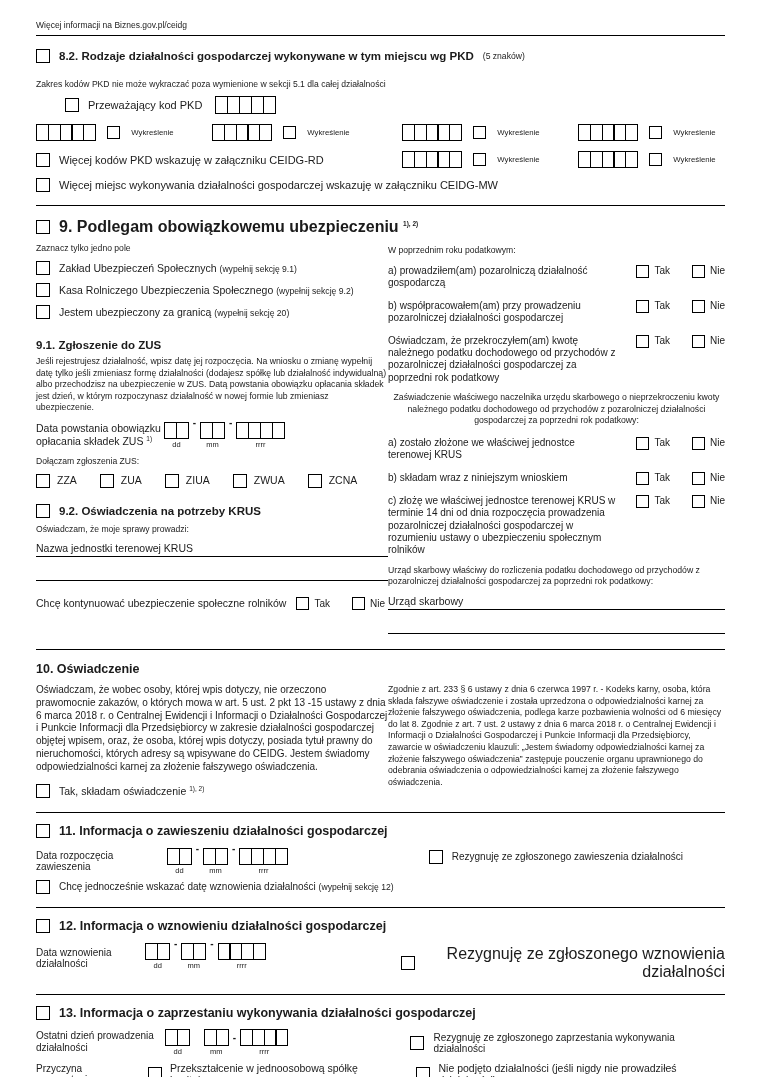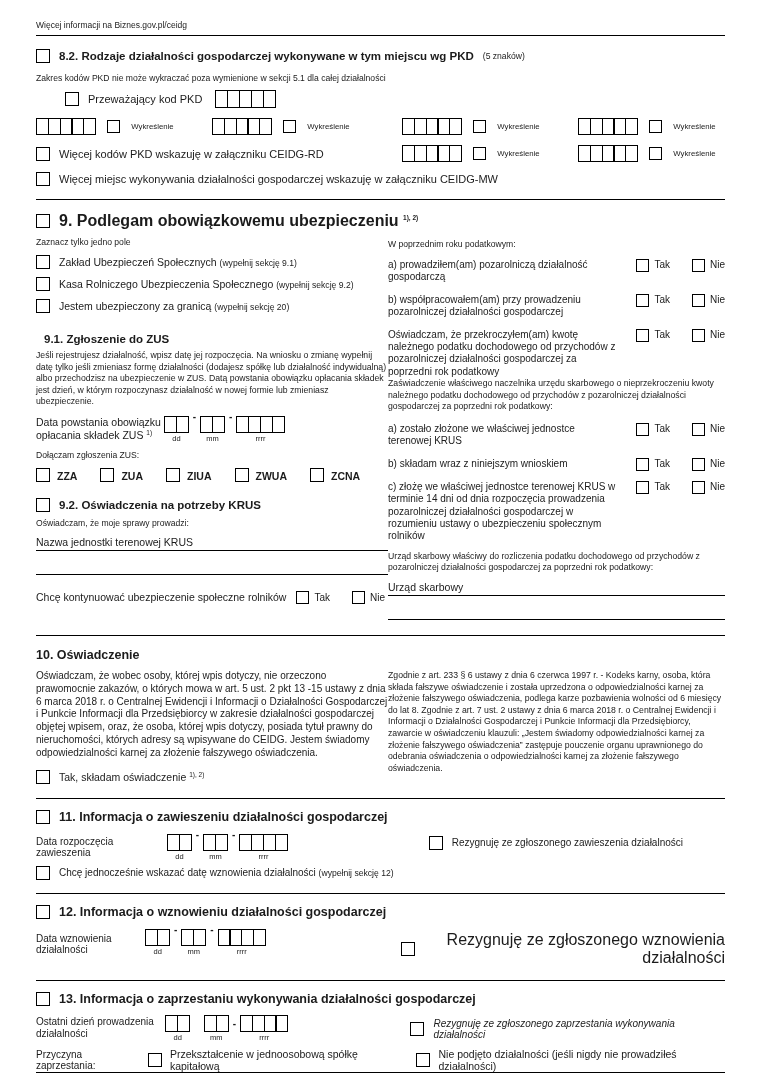--- a/index.html
+++ b/index.html
@@ -55,21 +55,21 @@
   .para { font-size:8.7px; line-height:11.6px; color:#222; }
   .bigpara { font-size:10px; line-height:12.8px; }
 
   .q-row { display:flex; margin-top:10px; }
   .q { font-size:10px; line-height:12.4px; width:228px; }
   .q-row .taknie { margin-left:auto; align-items:flex-start; }
 
   .field { border-bottom:1.1px solid #000; font-size:10.5px; padding-bottom:2px; }
   .field.blank { height:24px; }
 
-  .zusrow { display:flex; align-items:flex-end; gap:7px; margin-top:8px;font-weight:bold; }
+  .zusrow { display:flex; align-items:flex-start; gap:7px; margin-top:8px; }
   .zusrow .zl { font-size:10.5px; margin-right:16px; }
 
   .footer { margin-top:auto; }
   .footer-row { display:flex; font-size:8px; color:#222; padding-top:4px; }
   .footer-row .fr { margin-left:auto; }
 </style>
 </head>
 <body>
 
 <div class="page">
@@ -78,21 +78,21 @@
     <span>Więcej informacji na Biznes.gov.pl/ceidg</span>
   </div>
   <div class="rule"></div>
 
   <section style="margin-top:13px;">
     <div class="sec-title-row">
       <span class="cb"></span>
       <span class="t12b">8.2. Rodzaje działalności gospodarczej wykonywane w tym miejscu wg PKD</span>
       <span class="note">(5 znaków)</span>
     </div>
-    <div class="note" style="margin-top:10px;">Zakres kodów PKD nie może wykraczać poza wymienione w sekcji 5.1 dla całej działalności</div>
+    <div class="note" style="margin-top:16px;">Zakres kodów PKD nie może wykraczać poza wymienione w sekcji 5.1 dla całej działalności</div>
     <div class="row" style="margin-top:7px; gap:9px;padding-left:29px;">
       <span class="cb"></span>
       <span class="t11">Przeważający kod PKD</span>
       <span class="comb tall" style="margin-left:4px;">
           <span class="cell"></span>
           <span class="cell"></span>
           <span class="cell"></span>
           <span class="cell"></span>
           <span class="cell"></span>
         </span>
@@ -196,21 +196,21 @@
         </div>
         <div class="opt">
           <span class="cb"></span>
           <span><span>Kasa Rolniczego Ubezpieczenia Społecznego</span> <span class="note">(wypełnij sekcję 9.2)</span></span>
         </div>
         <div class="opt">
           <span class="cb"></span>
           <span><span>Jestem ubezpieczony za granicą</span> <span class="note">(wypełnij sekcję 20)</span></span>
         </div>
 
-        <div class="t12b" style="margin-top:20px;margin-left:8px;">9.1. Zgłoszenie do ZUS</div>
+        <div class="t12b" style="margin-top:20px;">9.1. Zgłoszenie do ZUS</div>
         <div class="para" style="margin-top:5px;">Jeśli rejestrujesz działalność, wpisz datę jej rozpoczęcia. Na wniosku o zmianę wypełnij datę tylko jeśli zmieniasz formę działalności (dodajesz spółkę lub działalność indywidualną) albo przechodzisz na ubezpieczenie w ZUS. Datą powstania obowiązku opłacania składek jest dzień, w którym rozpoczynasz działalność w nowej formie lub zmieniasz ubezpieczenie.</div>
 
         <div class="row" style="margin-top:8px; align-items:flex-start;">
           <div style="font-size:10.5px; line-height:13px; width:128px;">
             <span>Data powstania obowiązku</span><br>
             <span>opłacania składek ZUS</span> <sup>1)</sup>
           </div>
           <span class="dategrp">
             <span class="comb">
                 <span class="cell"></span>
@@ -301,21 +301,21 @@
           <div class="q">Oświadczam, że przekroczyłem(am) kwotę należnego podatku dochodowego od przychodów z pozarolniczej działalności gospodarczej za poprzedni rok podatkowy</div>
           <span class="taknie">
             <span class="cb sm"></span>
               <span>Tak</span>
             <span class="gap"></span>
             <span class="cb sm"></span>
               <span>Nie</span>
           </span>
         </div>
 
-        <div class="para" style="">Zaświadczenie właściwego naczelnika urzędu skarbowego o nieprzekroczeniu kwoty należnego podatku dochodowego od przychodów z pozarolniczej działalności gospodarczej za poprzedni rok podatkowy:</div>
+        <div class="para" style="margin-top:8px;text-align:center;">Zaświadczenie właściwego naczelnika urzędu skarbowego o nieprzekroczeniu kwoty należnego podatku dochodowego od przychodów z pozarolniczej działalności gospodarczej za poprzedni rok podatkowy:</div>
 
         <div class="q-row">
           <div class="q">a) zostało złożone we właściwej jednostce terenowej KRUS</div>
           <span class="taknie">
             <span class="cb sm"></span>
               <span>Tak</span>
             <span class="gap"></span>
             <span class="cb sm"></span>
               <span>Nie</span>
           </span>
@@ -483,21 +483,21 @@
       <span class="dash">-</span>
       <span class="dategrp">
         <span class="comb">
             <span class="cell"></span>
             <span class="cell"></span>
             <span class="cell"></span>
             <span class="cell"></span>
           </span>
         <span class="dlabel">rrrr</span>
       </span>
-      <span class="row" style="margin-left:122px; gap:9px; margin-top:2px;font-style:italic;">
+      <span class="row" style="margin-left:122px; gap:9px; margin-top:2px;">
         <span class="cb"></span>
         <span style="font-size:10px;">Rezygnuję ze zgłoszonego zaprzestania wykonywania działalności</span>
       </span>
     </div>
     <div class="row" style="margin-top:6px; gap:8px;">
       <span style="font-size:10px;">Przyczyna zaprzestania:</span>
       <span class="cb"></span>
       <span style="font-size:10.5px;">Przekształcenie w jednoosobową spółkę kapitałową</span>
       <span class="cb" style="margin-left:8px;"></span>
       <span style="font-size:10.5px;">Nie podjęto działalności (jeśli nigdy nie prowadziłeś działalności)</span>

